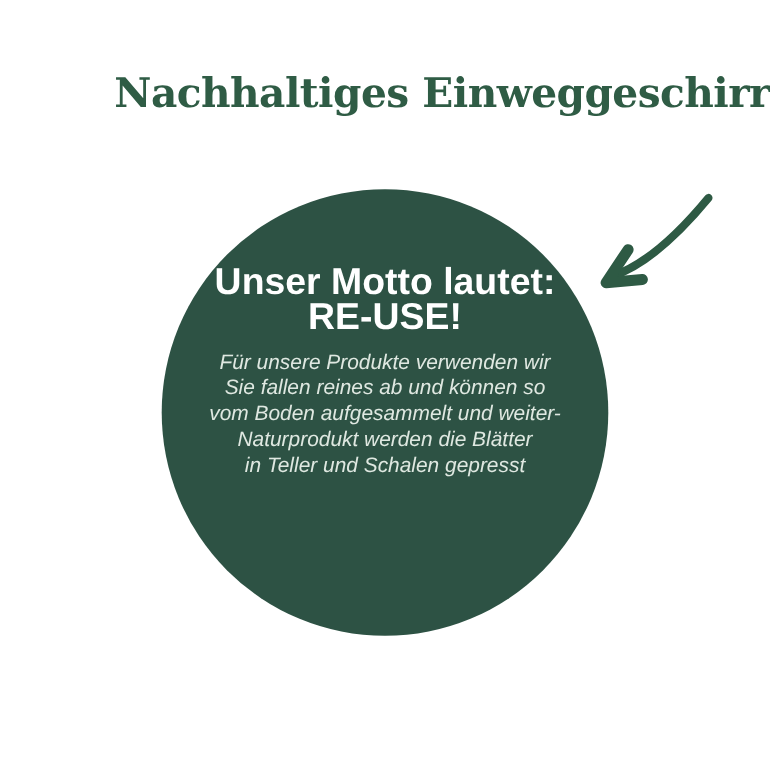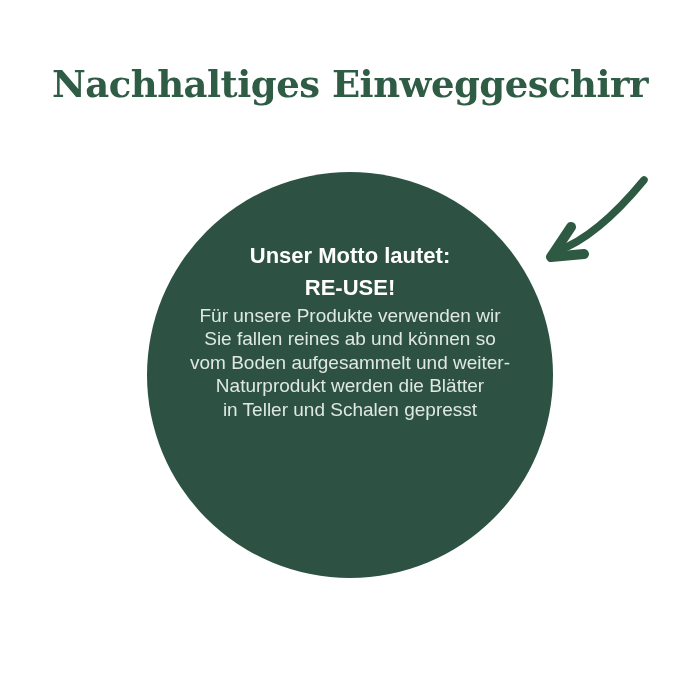--- a/index.html
+++ b/index.html
@@ -18,21 +18,21 @@
     height: 700px;
     background: var(--background);
     overflow: hidden;
     font-family: "Liberation Sans", sans-serif;
   }
   .title {
     position: absolute;
     top: 64px;
     left: 0;
     right: 0;
-    text-align: center;
+    text-align: right;
     font-family: "DejaVu Serif", serif;
     font-weight: bold;
     font-size: 37px;
     line-height: 40px;
     letter-spacing: -0.5px;
     color: var(--title_green);
     white-space: nowrap;
   }
   .circle {
     position: absolute;
@@ -40,28 +40,30 @@
     top: 172px;
     width: 406px;
     height: 406px;
     border-radius: 50%;
     background: var(--circle_green);
     padding-top: 68px;
     text-align: center;
   }
   .motto {
     font-weight: bold;
-    font-size: 22px;
+    font-size: 34px;
     line-height: 32px;
     color: var(--heading_white);
   }
   .body-text {
+    margin-top: 14px;
     font-size: 19px;
     line-height: 23.4px;
     color: var(--body_text);
+    font-style: italic;
   }
   .arrow-svg {
     position: absolute;
     left: 535px;
     top: 165px;
     width: 125px;
     height: 105px;
   }
   .arrow-line {
     fill: none;

